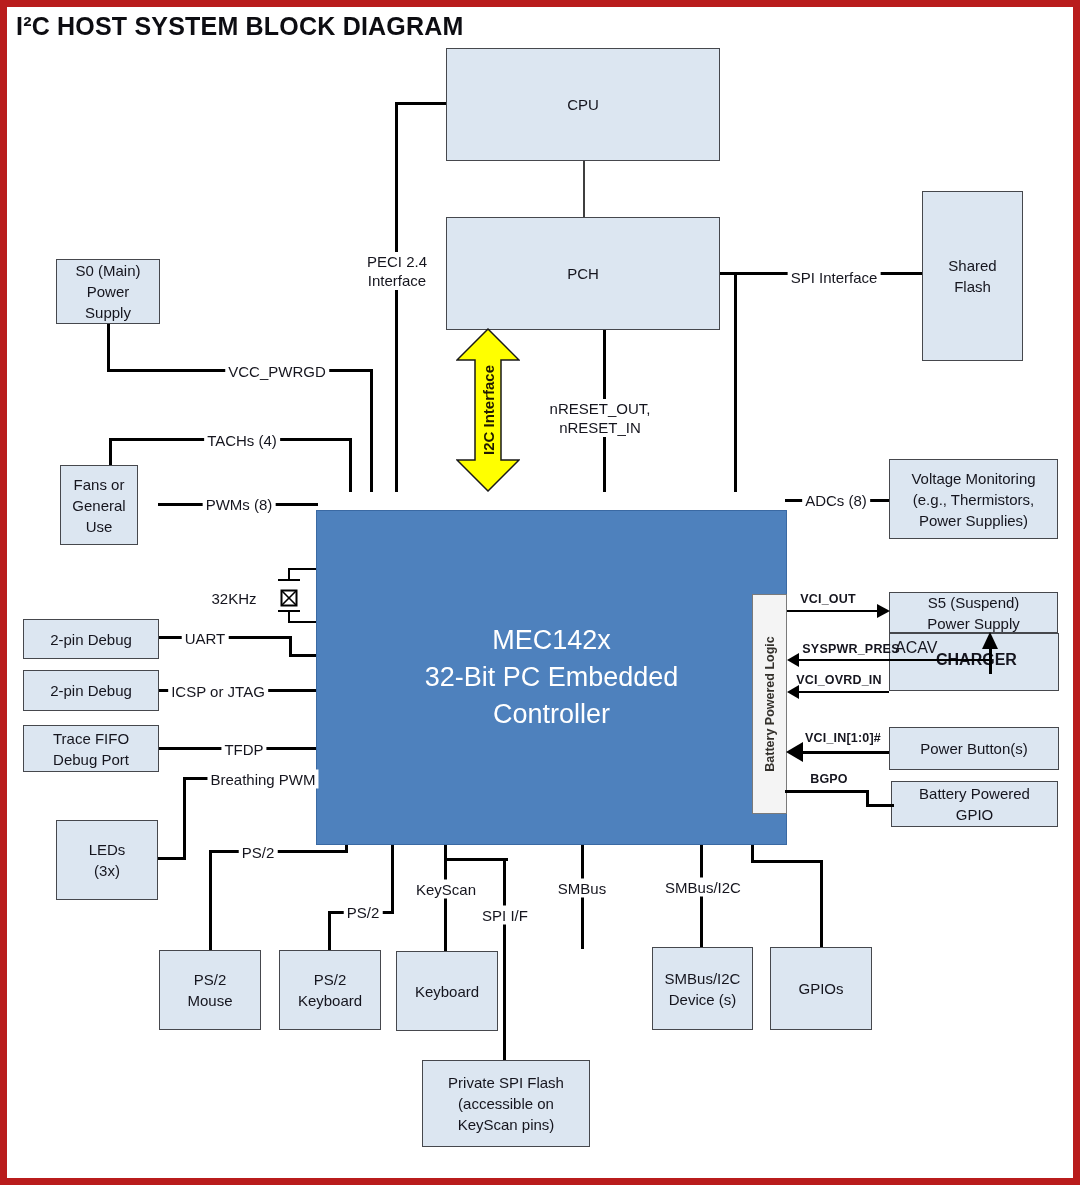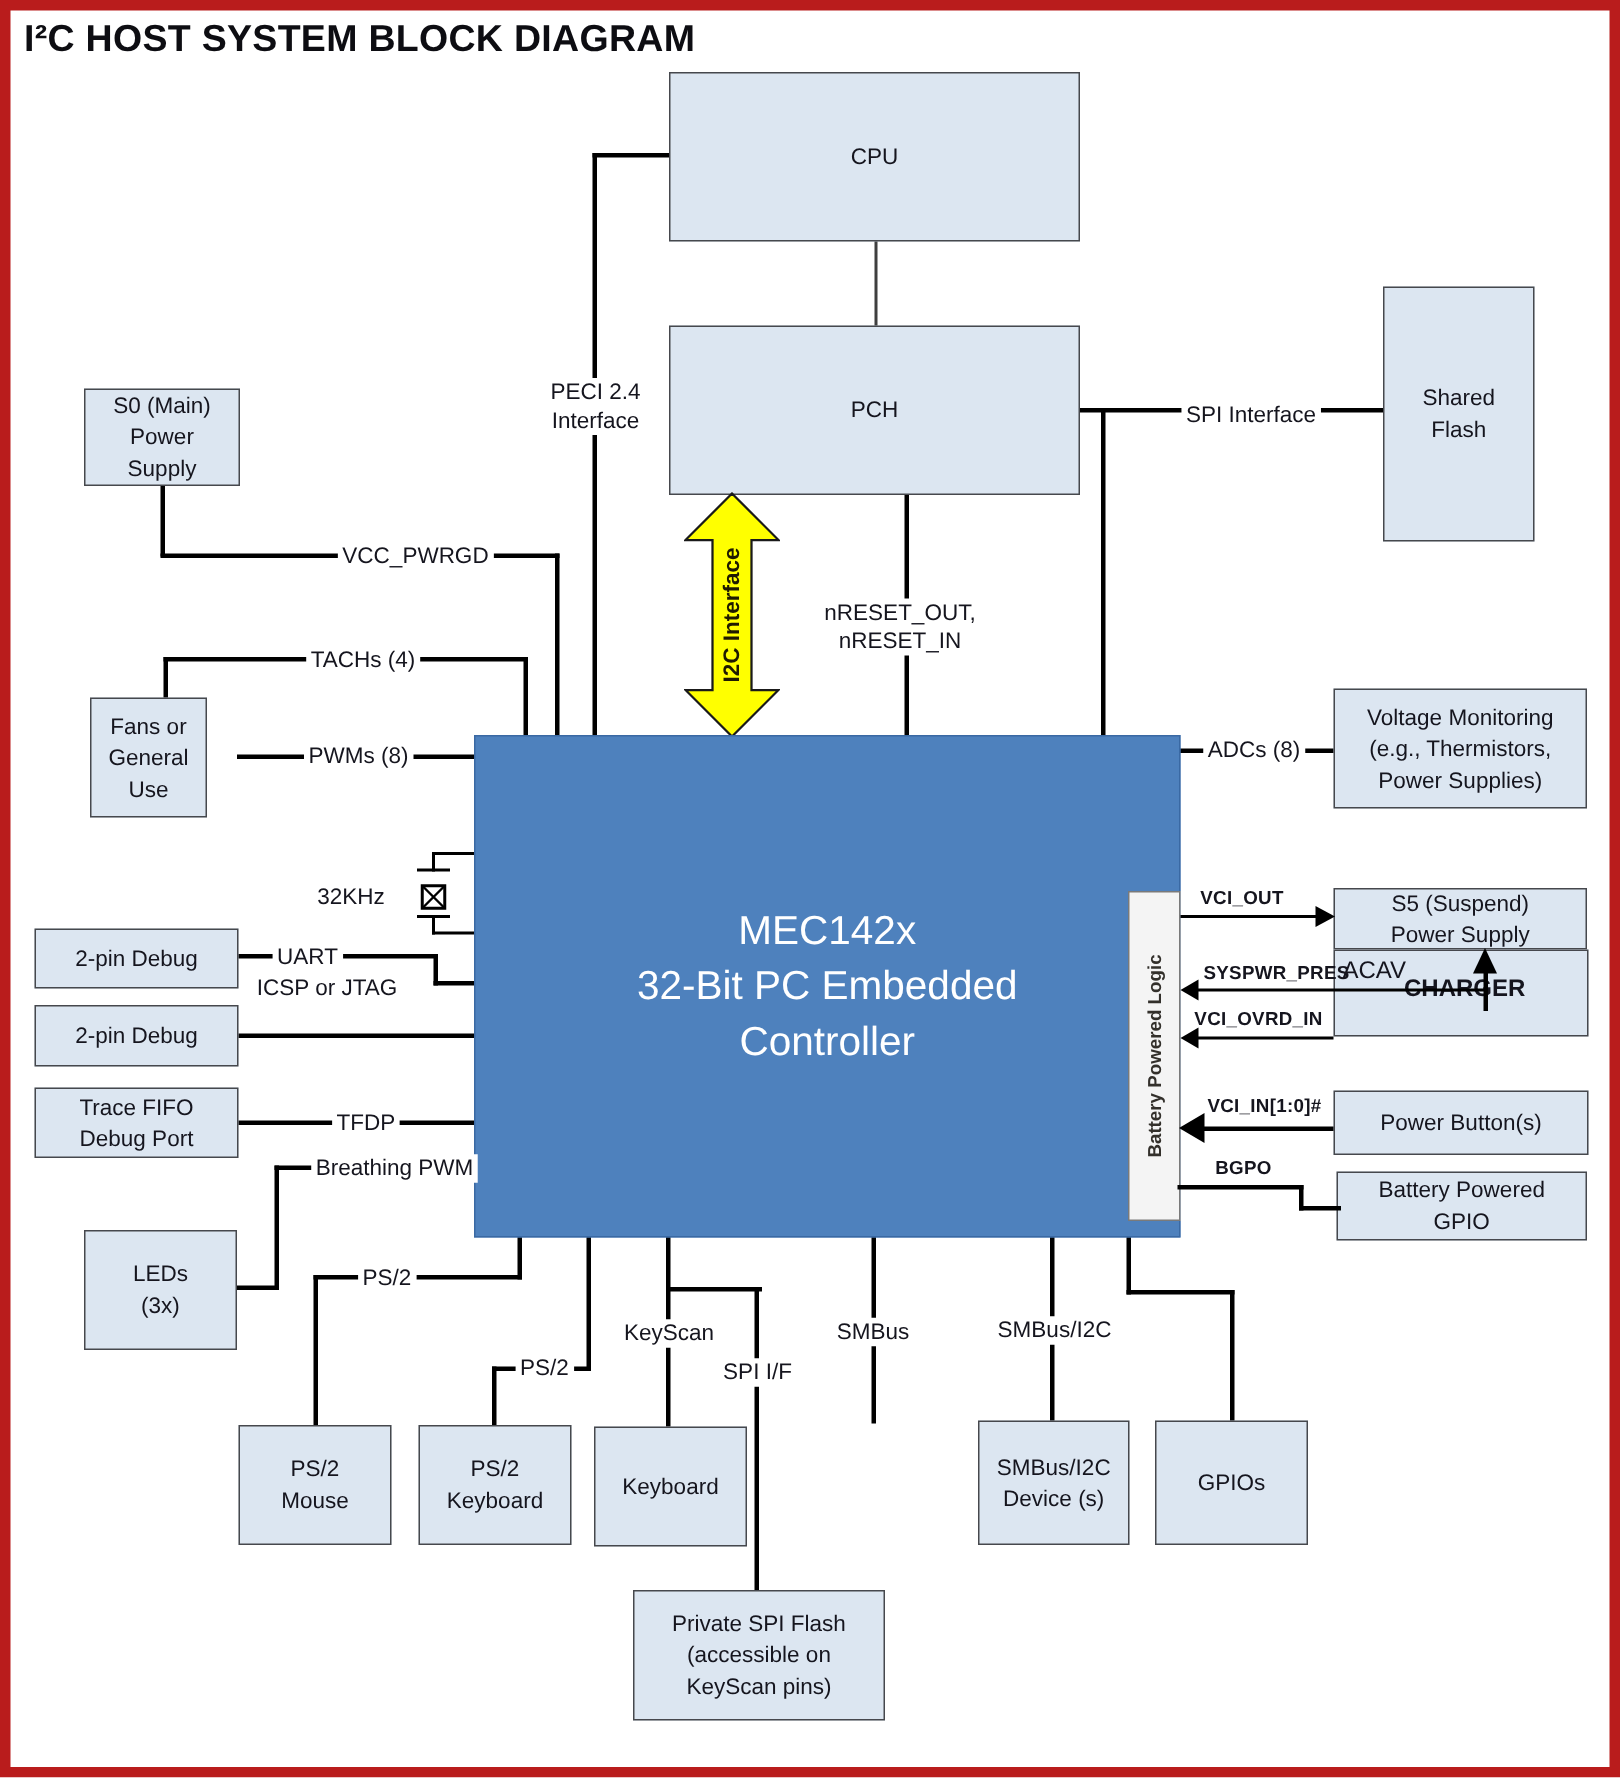--- a/index.html
+++ b/index.html
@@ -129,34 +129,34 @@
   <div class="box" style="left:882px;top:585px;width:169px;height:41px">S5 (Suspend)
 Power Supply</div>
   <div class="box" style="left:882px;top:626px;width:170px;height:58px">
     <span style="position:absolute;left:5px;top:3px;font-size:16px">ACAV</span>
     <span style="position:absolute;left:46px;top:15px;font-weight:bold;font-size:16px">CHARGER</span>
   </div>
   <div class="box" style="left:882px;top:720px;width:170px;height:43px">Power Button(s)</div>
   <div class="box" style="left:884px;top:774px;width:167px;height:46px">Battery Powered
 GPIO</div>
 
-  <div class="box mec" style="left:309px;top:483px;width:471px;height:335px">MEC142x
+  <div class="box mec" style="left:309px;top:503px;width:471px;height:335px">MEC142x
 32-Bit PC Embedded
 Controller</div>
   <div class="strip" style="left:745px;top:587px;width:35px;height:220px"></div>
   <div class="vtext" style="left:763px;top:697px;font-size:12.5px;font-weight:bold;color:#33302b">Battery Powered Logic</div>
 
   <div class="wlabel" style="left:390px;top:264px">PECI 2.4
 Interface</div>
   <div class="wlabel" style="left:270px;top:364px">VCC_PWRGD</div>
   <div class="wlabel" style="left:235px;top:433px">TACHs (4)</div>
   <div class="wlabel" style="left:232px;top:497px">PWMs (8)</div>
   <div class="wlabel" style="left:227px;top:591px;background:transparent">32KHz</div>
   <div class="wlabel" style="left:198px;top:631px">UART</div>
-  <div class="wlabel" style="left:211px;top:652px">ICSP or JTAG</div>
+  <div class="wlabel" style="left:211px;top:684px">ICSP or JTAG</div>
   <div class="wlabel" style="left:237px;top:742px">TFDP</div>
   <div class="wlabel" style="left:256px;top:772px">Breathing PWM</div>
   <div class="wlabel" style="left:251px;top:845px">PS/2</div>
   <div class="wlabel" style="left:356px;top:905px">PS/2</div>
   <div class="wlabel" style="left:439px;top:882px">KeyScan</div>
   <div class="wlabel" style="left:498px;top:908px">SPI I/F</div>
   <div class="wlabel" style="left:575px;top:881px">SMBus</div>
   <div class="wlabel" style="left:696px;top:880px">SMBus/I2C</div>
   <div class="wlabel" style="left:827px;top:270px">SPI Interface</div>
   <div class="wlabel" style="left:593px;top:411px">nRESET_OUT,

